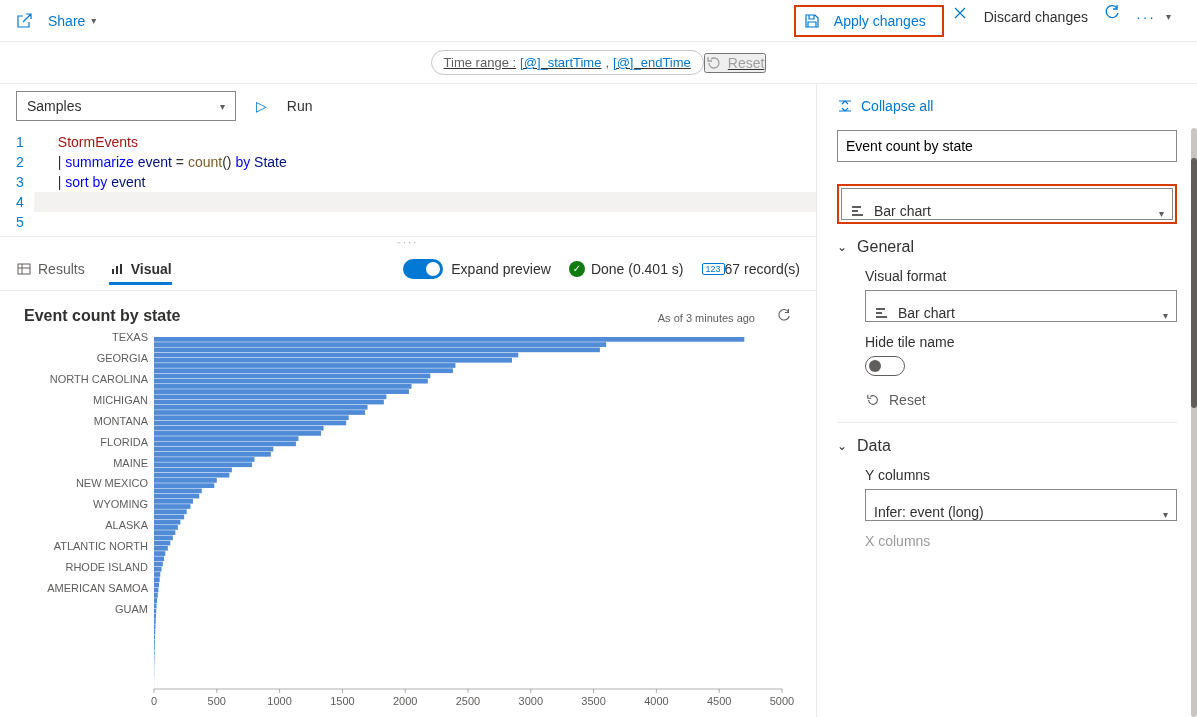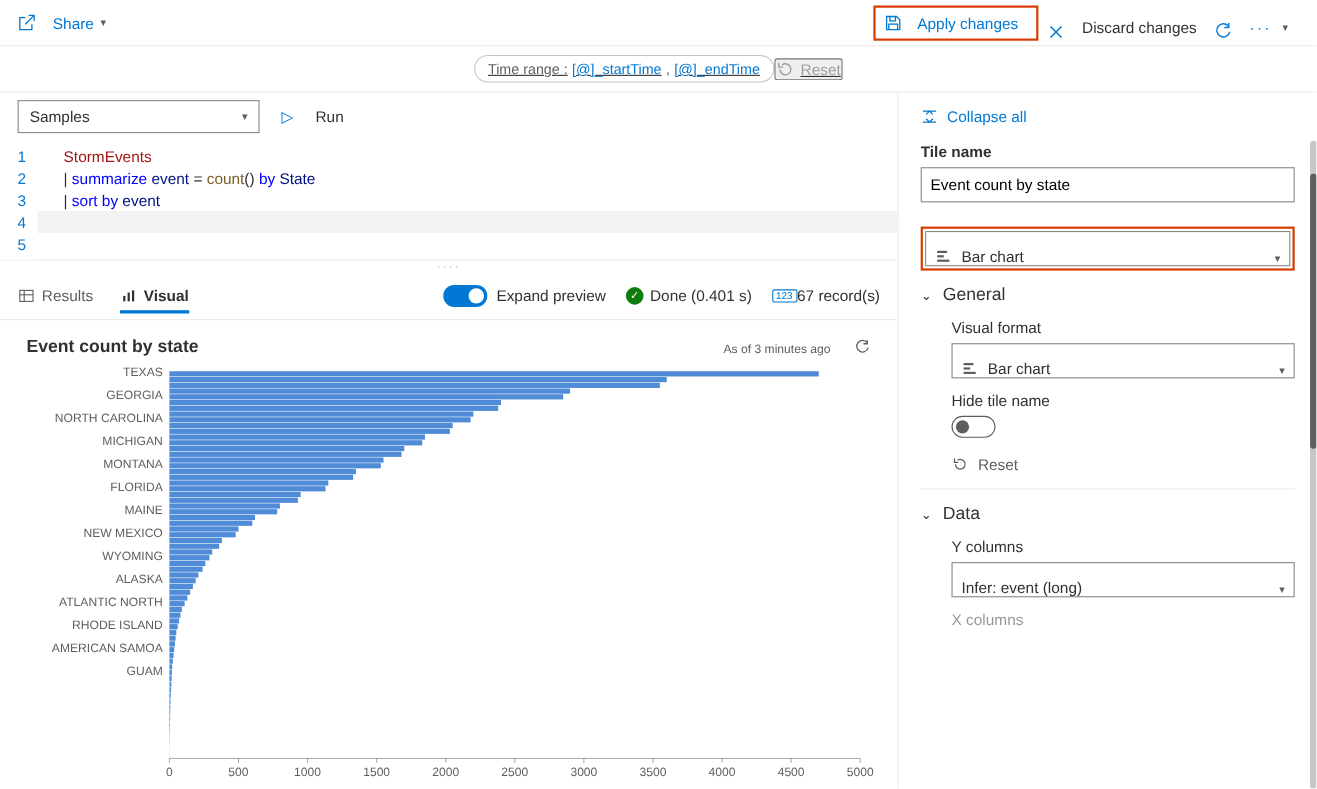--- a/index.html
+++ b/index.html
@@ -2,21 +2,21 @@
 <html><head>
 <meta charset="utf-8">
 <style>
 * { box-sizing: border-box; margin: 0; padding: 0; font-family: "Segoe UI", Arial, sans-serif; }
 html, body { width: 1197px; height: 717px; overflow: hidden; background: #fff; color: #323130; }
 .root { display: flex; flex-direction: column; width: 100%; height: 100%; }
 
 
 .topbar { height: 42px; border-bottom: 1px solid #edebe9; display: flex; align-items: center; justify-content: space-between; padding: 0 16px; }
 .topbar-left { display: flex; align-items: center; gap: 8px; color: #0078d4; }
-.topbar-right { display: flex; align-items: flex-end; gap: 8px; }
+.topbar-right { display: flex; align-items: flex-start; gap: 8px; }
 .tb-btn { display: flex; align-items: center; gap: 6px; padding: 4px 8px; font-size: 14px; cursor: pointer; color: #0078d4; border: none; background: none; }
 .tb-btn.text-mute { color: #323130; }
 .tb-btn .chev { font-size: 10px; color: #605e5c; }
 .apply-box { border: 2px solid #d83b01; padding: 2px 8px; display: flex; align-items: center; gap: 6px; }
 .icon { display: inline-flex; width: 16px; height: 16px; align-items: center; justify-content: center; }
 
 
 .main { flex: 1; display: flex; overflow: hidden; }
 .left { flex: 1; display: flex; flex-direction: column; border-right: 1px solid #edebe9; overflow: hidden; }
 .right { width: 380px; display: flex; flex-direction: column; overflow: hidden; position: relative; }
@@ -356,21 +356,20 @@
       <div class="rpanel">
         <div class="collapse-all">
           <span class="icon">
               <svg width="16" height="16" viewBox="0 0 16 16">
                 <path d="M2 3 h12 M2 13 h12 M5 6 l3 -3 l3 3 M5 10 l3 3 l3 -3" fill="none" stroke="#0078d4" stroke-width="1.2"></path>
               </svg>
             </span>
           <span>Collapse all</span>
         </div>
 
-        <div class="field-label">Tile name</div>
         <input class="text-input" value="Event count by state" style="">
 
         <div style="height:16px"></div>
         <div class="vtype-box">
           <div class="select-box">
             <div class="lefticon">
               <span class="icon">
                   <svg width="14" height="14" viewBox="0 0 14 14">
                     <rect x="1" y="2" width="9" height="2" fill="#605e5c"></rect>
                     <rect x="1" y="6" width="6" height="2" fill="#605e5c"></rect>

